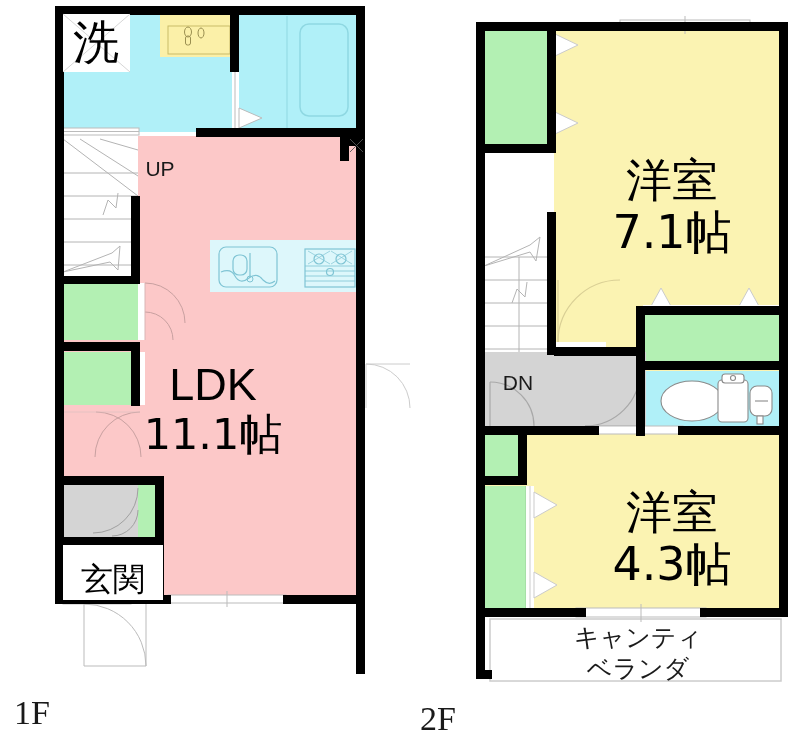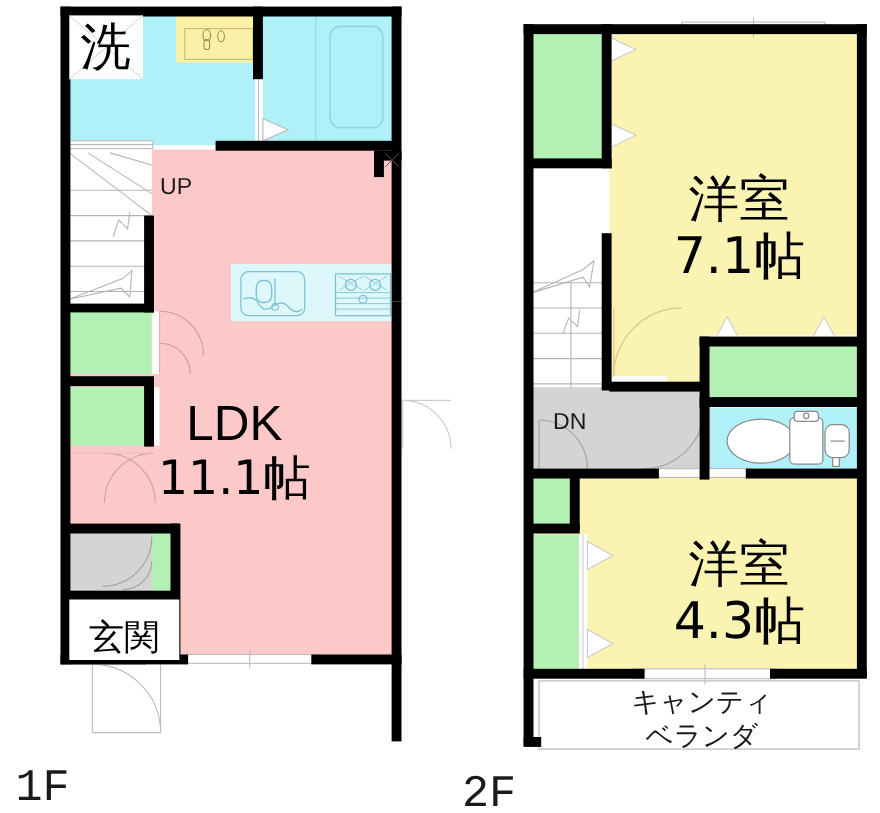--- a/index.html
+++ b/index.html
@@ -18,23 +18,23 @@
   #stage {
     position: relative;
     width: 800px;
     height: 739px;
   }
   .plan {
     position: absolute;
   }
   .floor-label {
     position: absolute;
-    font-size: 41px;
+    font-size: 34px;
     color: #1a1a1a;
-    font-family: Liberation Mono, monospace;
+    font-family: Liberation Serif, serif;
     letter-spacing: 0px;
   }
   svg { display: block; }
   .jp {
     font-family: "DejaVu Sans", sans-serif;
   }
 </style>
 </head>
 <body>
 

